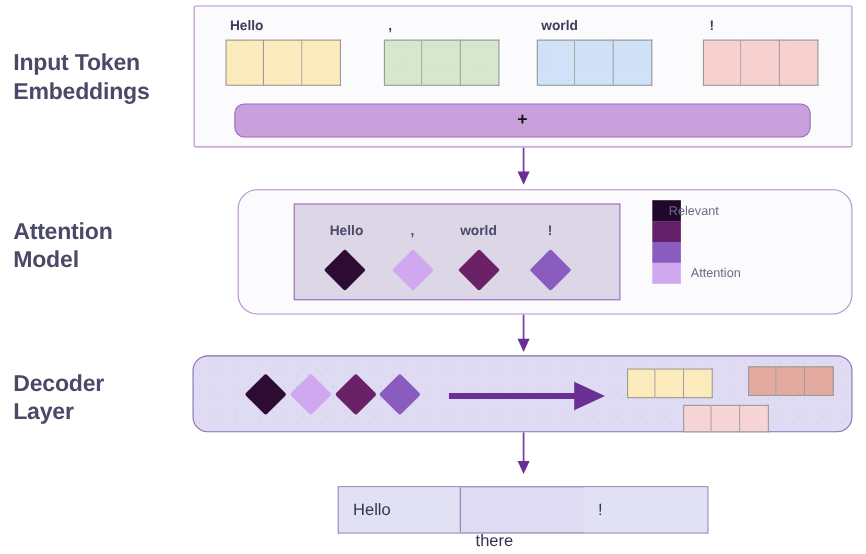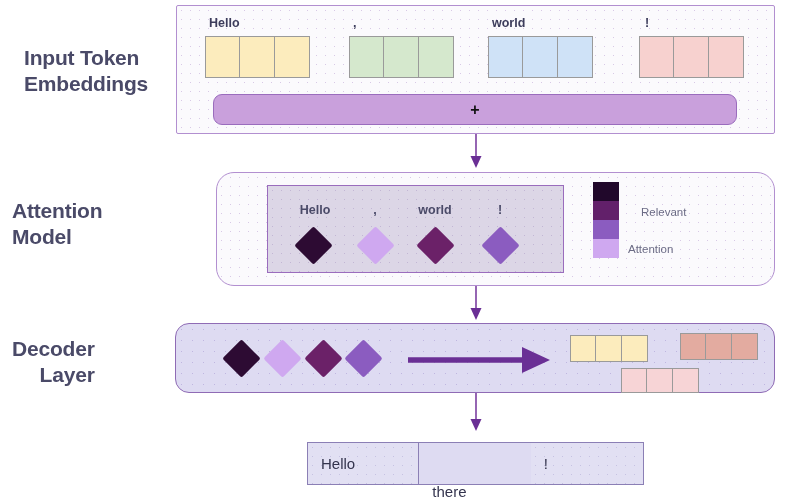--- a/index.html
+++ b/index.html
@@ -124,25 +124,25 @@
     padding-left: 13px;
     border-right: 1.5px solid #8b7fb5;
   }
   .out-cell:last-child { border-right: none; }
 </style>
 </head>
 <body>
 
 <div id="stage">
 
-  <div class="row-label" style="left:24px; top:45px;">Input Token
+  <div class="row-label" style="left:12px; top:45px;">Input Token
 Embeddings</div>
   <div class="row-label" style="left:12px; top:198px;">Attention
 Model</div>
-  <div class="row-label" style="left:12px; top:336px;text-align:right;">Decoder
+  <div class="row-label" style="left:12px; top:336px;">Decoder
 Layer</div>
 
   <div class="panel sharp" style="left:176px; top:5px; width:599px; height:129px;">
 
     <div class="tok-label" style="left:32px; top:10px;">Hello</div>
     <div class="tok-label" style="left:176px; top:10px;">,</div>
     <div class="tok-label" style="left:315px; top:10px;">world</div>
     <div class="tok-label" style="left:468px; top:10px;">!</div>
 
     <div class="emb-group" style="left:28px; top:30px;">
@@ -188,21 +188,21 @@
       <div class="diamond" style="left:32px; top:46px; width:27px; height:27px; background:#2d0b33;"></div>
       <div class="diamond" style="left:94px; top:46px; width:27px; height:27px; background:#cfa8f0;"></div>
       <div class="diamond" style="left:154px; top:46px; width:27px; height:27px; background:#6b2168;"></div>
       <div class="diamond" style="left:219px; top:46px; width:27px; height:27px; background:#8b5cc0;"></div>
     </div>
 
     <div class="legend-swatch" style="left:376px; top:9px;  background:#21082b;"></div>
     <div class="legend-swatch" style="left:376px; top:28px; background:#62206a;"></div>
     <div class="legend-swatch" style="left:376px; top:47px; background:#8b5cc0;"></div>
     <div class="legend-swatch" style="left:376px; top:66px; background:#cfa8f0;"></div>
-    <div class="legend-text" style="left:424px; top:13px;margin-top:20px;">Relevant</div>
+    <div class="legend-text" style="left:391px; top:13px;">Relevant</div>
     <div class="legend-text" style="left:411px; top:70px;">Attention</div>
   </div>
 
   <svg class="v-arrow" style="left:466px; top:286px;" width="20" height="38">
     <line x1="10" y1="0" x2="10" y2="25" stroke="#7b3fa0" stroke-width="1.6"></line>
     <polygon points="10,34 4.5,22 15.5,22" fill="#6a2f95"></polygon>
   </svg>
 
   <div class="panel decoder" style="left:175px; top:323px; width:600px; height:70px;">
 

